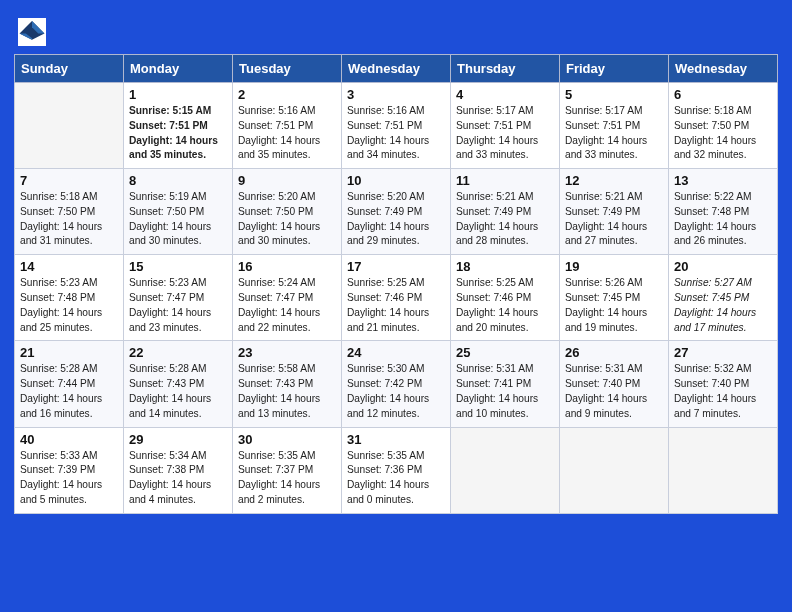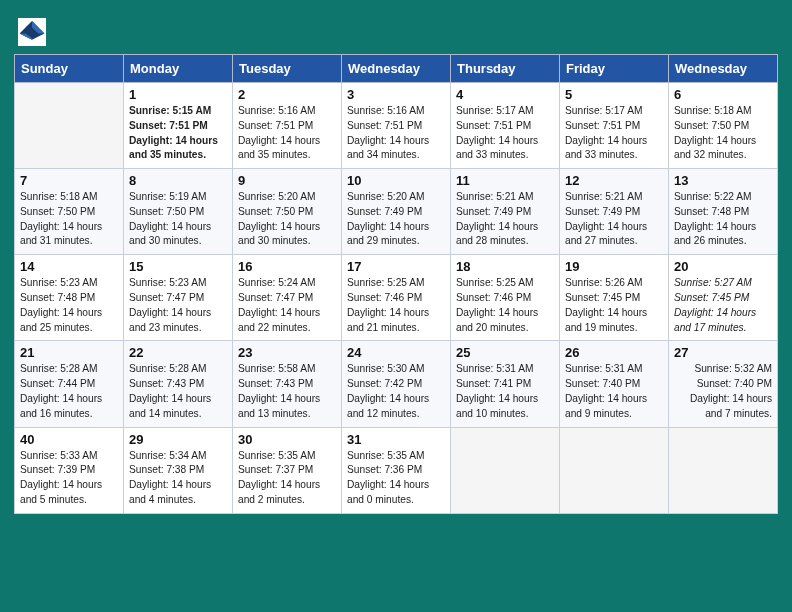--- a/index.html
+++ b/index.html
@@ -6,21 +6,21 @@
     body {
       font-family: Arial, sans-serif;
       background: #fff;
       width: 792px;
       min-height: 612px;
       padding: 0;
     }
     .page {
       width: 792px;
       min-height: 612px;
-      background: #0f766e;
+      background: #1d4ed8;
       display: flex;
       flex-direction: column;
     }
     .header {
       display: flex;
       justify-content: space-between;
       align-items: flex-start;
       padding: 18px 24px 8px 18px;
     }
     .logo {
@@ -316,21 +316,21 @@
             </td>
             <td>
               <div class="day-num">26</div>
               <div class="day-info" style="white-space: pre-line;">Sunrise: 5:31 AM
 Sunset: 7:40 PM
 Daylight: 14 hours
 and 9 minutes.</div>
             </td>
             <td>
               <div class="day-num">27</div>
-              <div class="day-info" style="white-space: pre-line; text-align: right;">Sunrise: 5:32 AM
+              <div class="day-info" style="white-space: pre-line;">Sunrise: 5:32 AM
 Sunset: 7:40 PM
 Daylight: 14 hours
 and 7 minutes.</div>
             </td>
           </tr>
           <tr>
             <td>
               <div class="day-num">40</div>
               <div class="day-info" style="white-space: pre-line;">Sunrise: 5:33 AM
 Sunset: 7:39 PM

